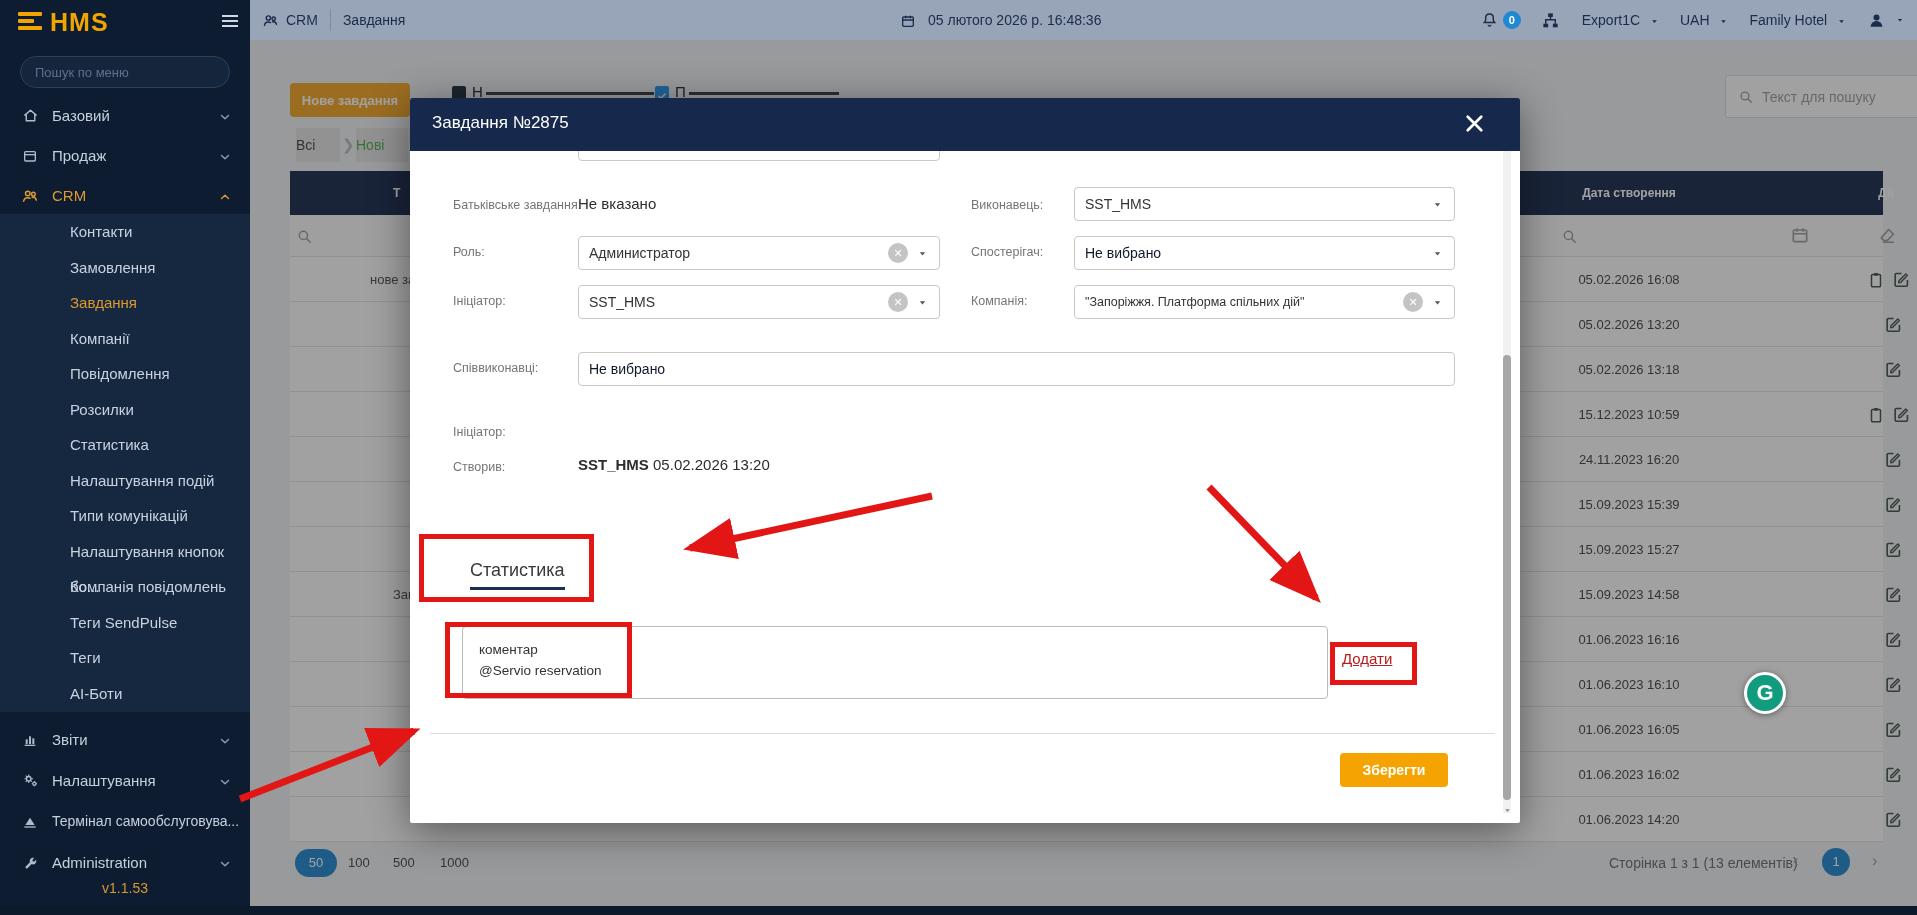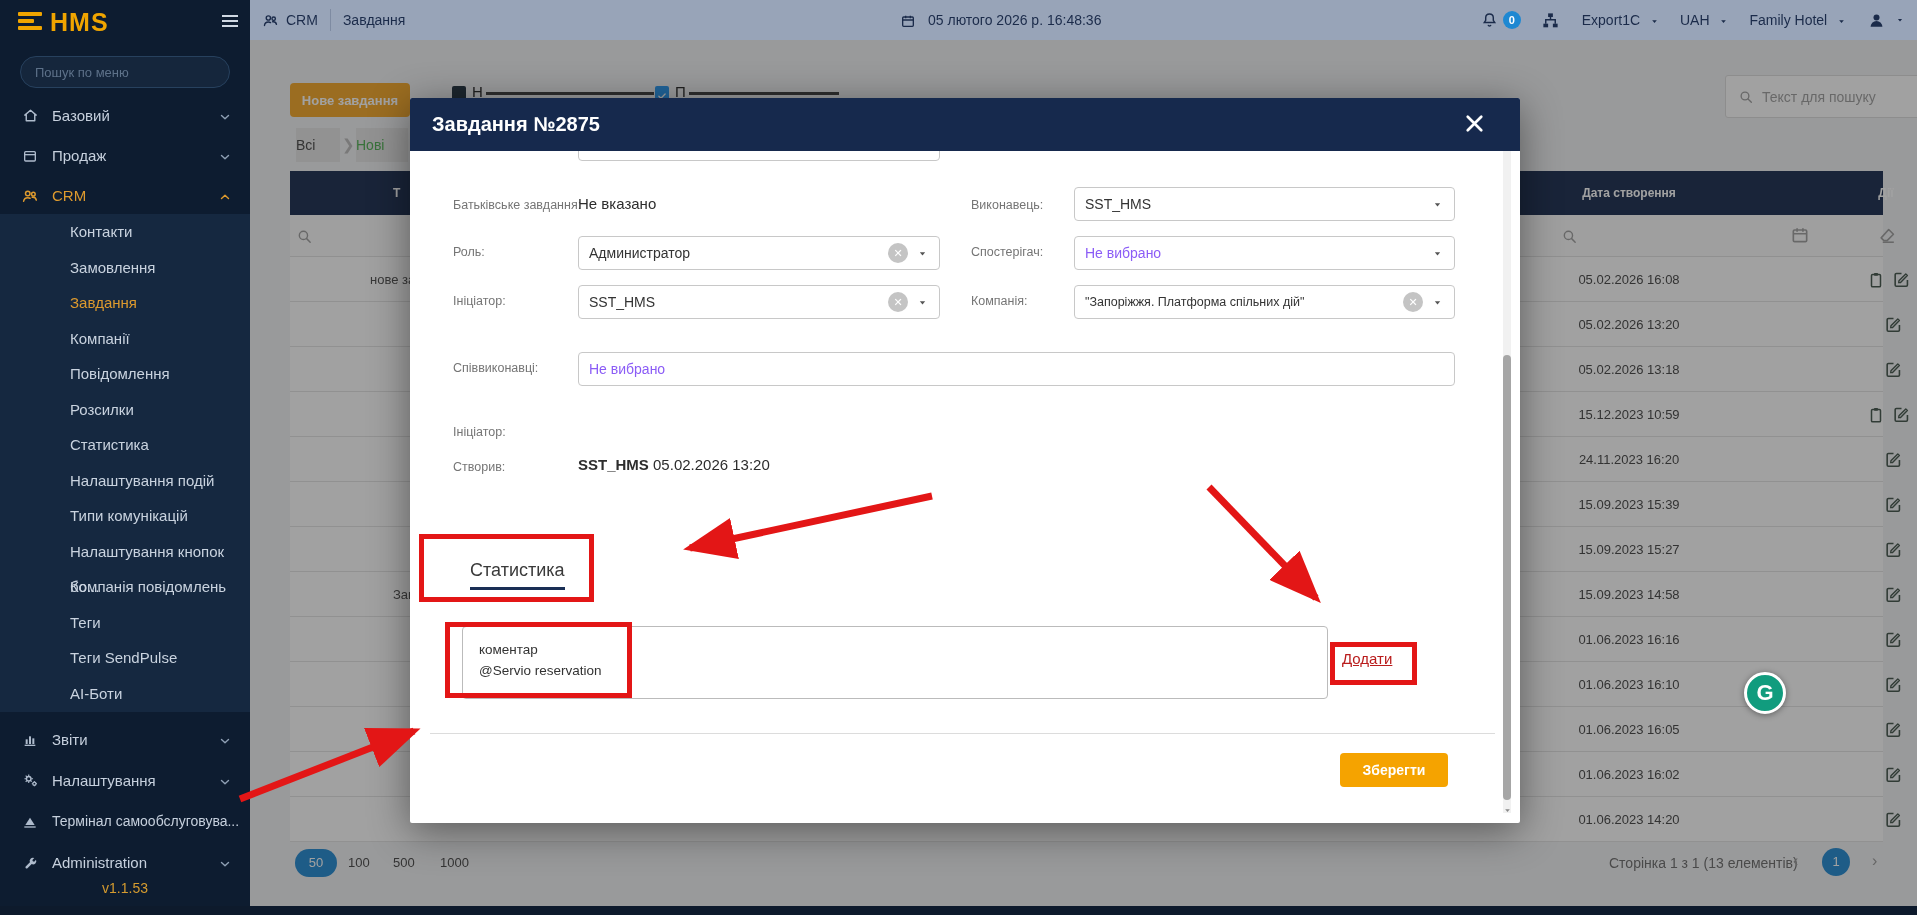--- a/index.html
+++ b/index.html
@@ -55,21 +55,21 @@
 
   
   #modal { left:410px; top:98px; width:1110px; height:725px; background:#fff; z-index:100;
      box-shadow:0 8px 40px rgba(0,0,0,.45); border-radius:2px; overflow:hidden; }
   #modal-header { left:0; top:0; width:1110px; height:53px; background:#16294d; color:#fff; }
   .flabel { font-size:12.5px; color:#757575; }
   .fvalue { font-size:15px; color:#2d2d2d; }
   .minput { position:absolute; background:#fff; border:1px solid #c8c8c8; border-radius:4px; height:34px;
      display:flex; align-items:center; padding:0 10px; cursor:pointer; }
   .minput .val { font-size:14px; color:#333; white-space:nowrap; overflow:hidden; }
-  .minput .ph { font-size:14px; color:#8b5cf6; }
+  .minput .ph { font-size:14px; color:#0f172a; }
   .xclear { width:20px; height:20px; border-radius:50%; background:#c4c4c4; color:#fff; font-size:11px; line-height:20px;
      text-align:center; margin-left:auto; cursor:pointer; flex:none; }
   .caret { color:#555; margin-left:8px; flex:none; }
   .redbox { position:absolute; border:5px solid #e31616; z-index:300; pointer-events:none; }
   #mscroll-track { left:1093px; top:53px; width:8px; height:662px; background:#f1f1f1; }
   #mscroll-thumb { left:1093px; top:257px; width:8px; height:445px; background:#a6a6a6; border-radius:4px; cursor:pointer; }
 
   
   #annotations { left:0; top:0; width:1917px; height:915px; z-index:310; pointer-events:none; }
   #grammarly { left:1744px; top:672px; width:42px; height:42px; border-radius:50%; background:#119c7e;
@@ -212,22 +212,22 @@
       <div class="sub-item">Замовлення</div>
       <div class="sub-item active">Завдання</div>
       <div class="sub-item">Компанії</div>
       <div class="sub-item">Повідомлення</div>
       <div class="sub-item">Розсилки</div>
       <div class="sub-item">Статистика</div>
       <div class="sub-item">Налаштування подій</div>
       <div class="sub-item">Типи комунікацій</div>
       <div class="sub-item">Налаштування кнопок бо...</div>
       <div class="sub-item">Компанія повідомлень</div>
+      <div class="sub-item">Теги SendPulse</div>
       <div class="sub-item">Теги</div>
-      <div class="sub-item">Теги SendPulse</div>
       <div class="sub-item">AI-Боти</div>
     </div>
 
     <div class="nav-item abs" style="top:720px">
       <span class="nico"><svg class="ic" width="16" height="16">
             <use href="#i-chart"></use>
           </svg></span>
       <span>Звіти</span>
       <span class="chev"><svg class="ic" width="14" height="14">
             <use href="#i-chev"></use>
@@ -469,21 +469,21 @@
     <div id="backdrop" class="abs"></div>
   </div>
 
   <div id="modal" class="abs">
 
     <div class="minput" style="left:168px;top:30px;width:362px;height:33px">
       <span class="ph" style="margin:0 auto;color:#bbb">· · · ·</span>
       <span style="width:16px;height:2px;background:#666;margin-left:auto;flex:none"></span>
     </div>
     <div id="modal-header" class="abs">
-      <span class="abs" style="left:22px;top:15px;font-size:20px;font-weight:bold">Завдання №2875</span>
+      <span class="abs" style="left:22px;top:15px;font-size:17px;font-weight:normal">Завдання №2875</span>
       <span class="abs" style="left:1052px;top:13px;cursor:pointer">
         <svg class="ic" width="25" height="25">
             <use href="#i-x"></use>
           </svg></span>
     </div>
 
     <span class="abs flabel" style="left:43px;top:100px">Батьківське завдання:</span>
     <span class="abs fvalue" style="left:168px;top:97px">Не вказано</span>
     <span class="abs flabel" style="left:561px;top:100px">Виконавець:</span>
     <div class="minput" style="left:664px;top:89px;width:381px">

